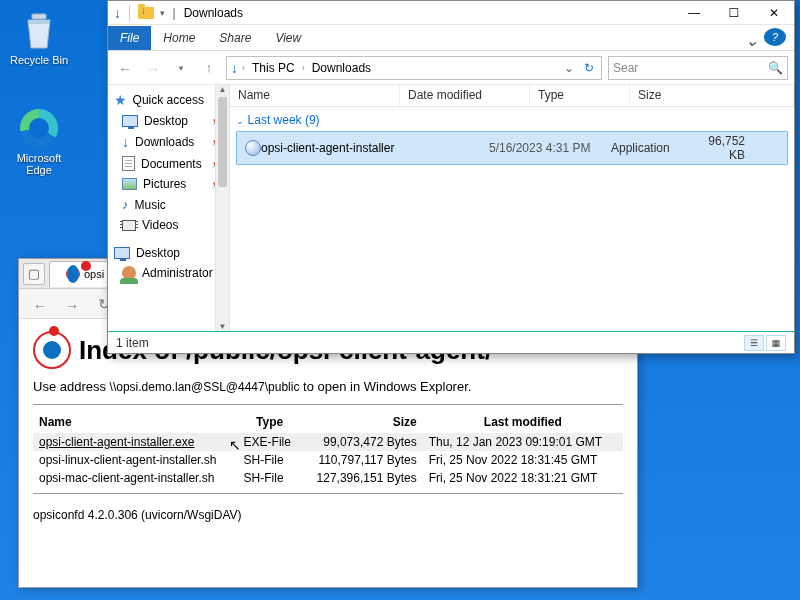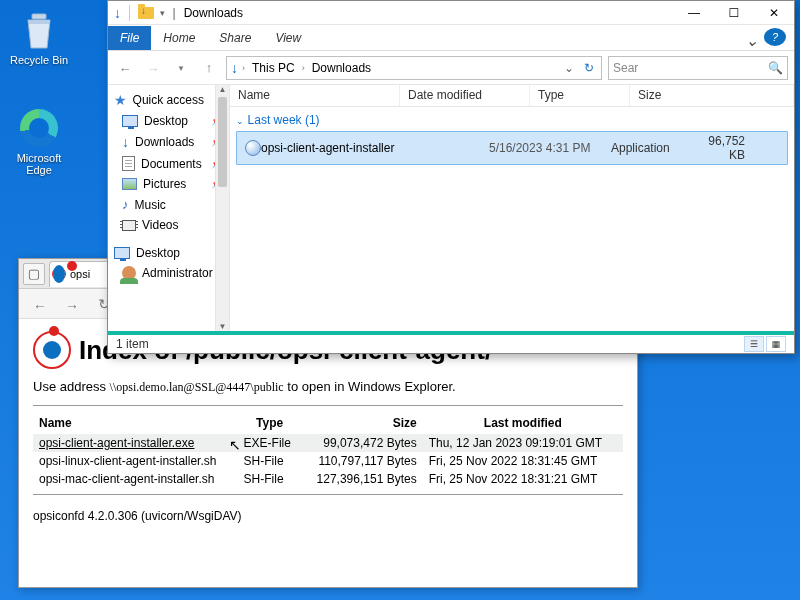--- a/index.html
+++ b/index.html
@@ -8,30 +8,30 @@
 
   
   .desktop-icon { position: absolute; width: 70px; text-align: center; color: #fff; font-size: 11px; }
   .desktop-icon .ic { width: 40px; height: 40px; margin: 0 auto 4px; display:flex; align-items:center; justify-content:center; }
   .desktop-icon .lbl { text-shadow: 0 1px 2px rgba(0,0,0,.6); }
 
   
   .browser { position: absolute; left: 18px; top: 258px; width: 620px; height: 330px; background: #fff; border: 1px solid #9a9a9a; box-shadow: 2px 2px 8px rgba(0,0,0,.25); }
   .br-tabbar { height: 30px; background: #e8e8e8; border-bottom: 1px solid #ccc; display:flex; align-items:center; padding-left:4px; }
   .br-newtab { width:22px; height:22px; border:1px solid #bbb; background:#f6f6f6; border-radius:2px; display:flex; align-items:center; justify-content:center; font-size:13px; color:#555; }
-  .br-tab { margin-left:4px; height:26px; min-width:80px; background:#fff; border:1px solid #bbb; border-bottom:none; border-radius:4px 4px 0 0; font-size:11px; padding:4px 2px; display:flex; align-items:center; gap:4px; }
+  .br-tab { margin-left:4px; height:26px; min-width:80px; background:#fff; border:1px solid #bbb; border-bottom:none; border-radius:4px 4px 0 0; font-size:11px; padding:4px 16px; display:flex; align-items:center; gap:4px; }
   .br-toolbar { height: 30px; background:#f5f5f5; border-bottom:1px solid #ddd; display:flex; align-items:center; gap:14px; padding:0 12px; }
   .br-toolbar .navbtn { width:18px; text-align:center; color:#777; font-size:14px; }
   .br-body { padding: 10px 14px 8px 14px; font-family: Arial, sans-serif; }
   .br-body h1 { font-size: 26px; font-weight: 700; margin: 2px 0 10px 0; display:flex; align-items:center; gap:8px; }
   .opsi-logo { width:38px; height:38px; border:2px solid #d22; border-radius:50%; display:inline-flex; align-items:center; justify-content:center; position: relative; }
   .opsi-logo::before { content:""; width:18px; height:18px; background:#0c6fc0; border-radius:50%; }
   .opsi-logo::after { content:""; position:absolute; top:-7px; left:14px; width:10px; height:10px; background:#d22; border-radius:50%; }
   .br-instr { font-size: 13px; margin-bottom:10px; }
-  .br-instr code { font-family: Liberation Serif, serif; font-size:12px; }
+  .br-instr code { font-family: Liberation Sans, sans-serif; font-size:12px; }
   hr.thin { border:none; border-top:1px solid #999; margin:6px 0; }
   table.idx { width:100%; border-collapse:collapse; font-family:"Courier New", monospace; font-size:12px; }
   table.idx th { font-family:"Segoe UI", Arial; font-weight:700; font-size:12px; padding:4px 6px; text-align:center; }
   table.idx td { padding:2px 6px; white-space:nowrap; }
   table.idx td.name { text-align:left; }
   table.idx td.size, table.idx th.size { text-align:right; }
   table.idx tr.sel { background:#eef0f0;border-radius:6px; }
   table.idx tr.sel td.name span { text-decoration: underline; }
   .cursor-arrow { position:absolute; font-size:14px; color:#000; }
   .footer-note { font-size:12px; margin-top:14px; }
@@ -79,21 +79,21 @@
   .group-hdr .tw { font-size:9px; margin-right:4px; }
   .filerow { display:flex; align-items:center; font-size:12px; margin:2px 6px; padding:2px 2px; }
   .filerow.sel { background:#cfe6fb; border:1px solid #7bb9f0; border-radius:1px; }
   .filerow .c { padding:0 6px; }
   .filerow .c.name { width:200px; display:flex; align-items:center; }
   .filerow .c.date { width:122px; color:#555;margin-left:44px; }
   .filerow .c.type { width:96px; color:#333; }
   .filerow .c.size { flex:1; text-align:right; color:#333; padding-right:40px; }
   .app-icon { width:16px; height:16px; border:1px solid #5a88c2; border-radius:50%; display:inline-block; background: radial-gradient(circle at 30% 30%, #fff, #8ab6e8); }
 
-  .ex-status { height:22px; border-top:4px solid #14b8a6; display:flex; align-items:center; font-size:12px; padding:0 8px; color:#333; }
+  .ex-status { height:22px; border-top:1px solid #14b8a6; display:flex; align-items:center; font-size:12px; padding:0 8px; color:#333; }
   .ex-status .viewbtns { margin-left:auto; display:flex; gap:2px; }
   .ex-status .vb { width:20px; height:16px; border:1px solid #bcd6f2; display:flex; align-items:center; justify-content:center; font-size:9px; }
   .ex-status .vb.active { background:#e7f1fd; }
 
   
   .ic-folder { width:16px; height:12px; background:#f5c240; border-radius:1px; position:relative; display:inline-block; }
   .ic-folder::before { content:""; position:absolute; top:-3px; left:0; width:7px; height:3px; background:#f5c240; border-radius:1px 1px 0 0; }
   .ic-dl { position:relative; }
   .ic-dl::after { content:"↓"; position:absolute; left:3px; top:-2px; font-size:10px; color:#2a6fc0; font-weight:bold; }
   .ic-monitor { width:16px; height:12px; border:1px solid #2a6fc0; background:#cfe2f7; display:inline-block; position:relative; }
@@ -292,21 +292,21 @@
         <div class="arr dn">▼</div>
       </div>
     </div>
     <div class="ex-content">
       <div class="ex-cols">
         <div class="col name">Name</div>
         <div class="col date">Date modified</div>
         <div class="col type">Type</div>
         <div class="col size">Size</div>
       </div>
-      <div class="group-hdr"><span class="tw">⌄</span><span>Last week (1)</span></div>
+      <div class="group-hdr"><span class="tw">⌄</span><span>Last week (9)</span></div>
       <div class="filerow sel">
         <div class="c name">
             <span class="app-icon"></span>
             <span>opsi-client-agent-installer</span>
           </div>
         <div class="c date">5/16/2023 4:31 PM</div>
         <div class="c type">Application</div>
         <div class="c size">96,752 KB</div>
       </div>
     </div>

